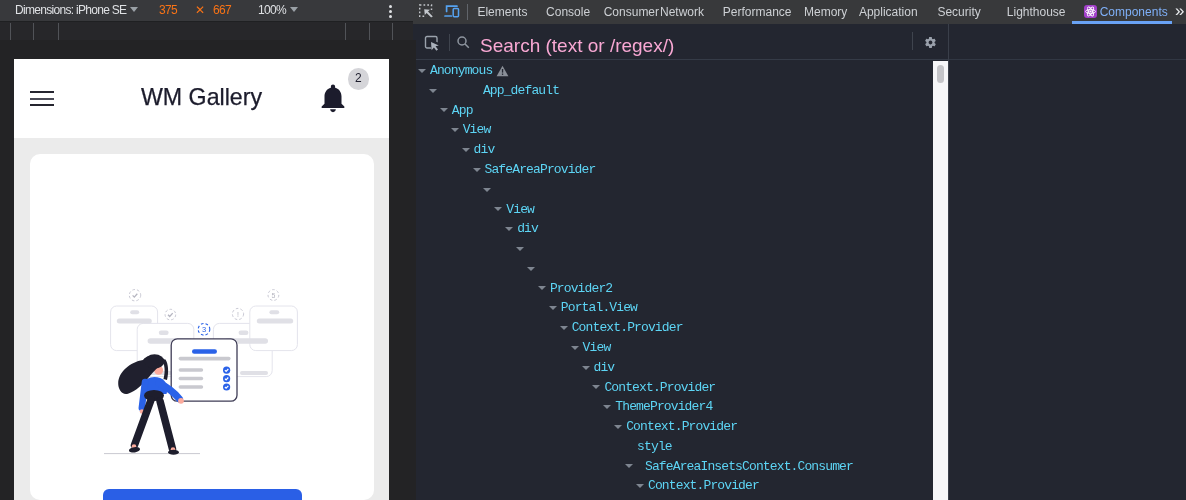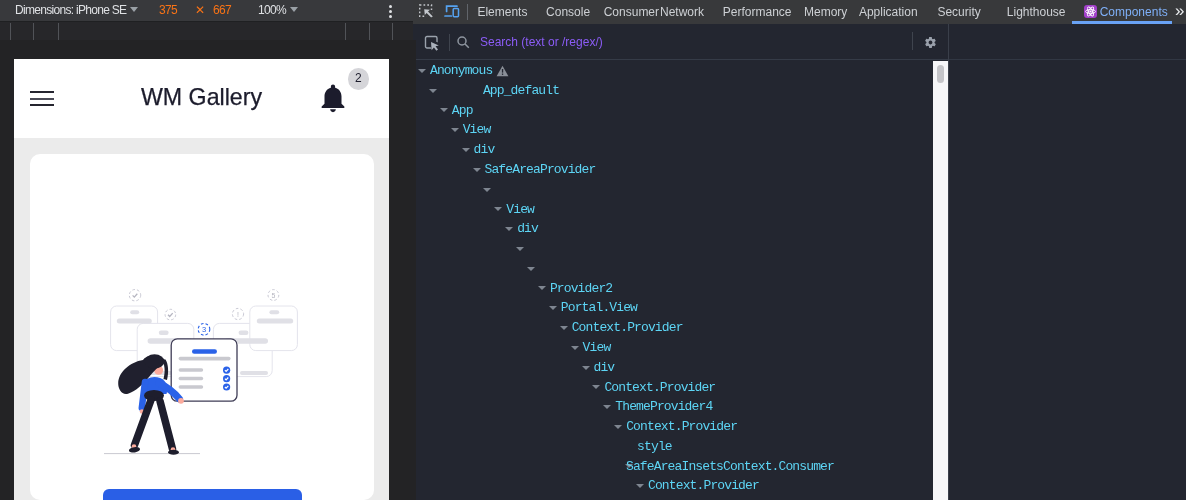--- a/index.html
+++ b/index.html
@@ -37,21 +37,21 @@
   
   #panel { left:413px; top:0; width:773px; height:500px; background:#232630;text-decoration:underline; }
   #tabbar { left:0; top:0; width:773px; height:24px; background:#38393b; color:#cdd0d4;
     font-size:12px; }
   .tab { position:absolute; top:5px; white-space:nowrap; }
   #tab-underline { left:659px; top:21px; width:100px; height:3px; background:#69a2f5; }
   #searchrow { left:0; top:24px; width:535px; height:36px; background:#232630;
     border-bottom:1px solid #353b47; }
   #rightpane-border { left:536px; top:59px; width:237px; height:1px; background:#313743; }
   #divider { left:535px; top:24px; width:1px; height:476px; background:#3a3f4a; }
-  #placeholder { left:67px; top:36px; font-size:12px; color:#8b5cf6; }
+  #placeholder { left:67px; top:36px; font-size:19px; color:#f9a8d4; }
   .vsep { position:absolute; width:1px; background:#3f444e; }
   #scrolltrack { left:520px; top:61px; width:14.5px; height:439px; background:#f6f6f8; }
   #scrollthumb { left:3.5px; top:4px; width:7.5px; height:18px; border-radius:3.75px; background:#c4c4c8; }
 
   
   .row { position:absolute; font-family:"Liberation Mono", monospace; font-size:13px;
     letter-spacing:-0.87px; color:#5dd5f5; white-space:pre; line-height:16px; }
   .arr { position:absolute; width:0; height:0; border-left:4px solid transparent;
     border-right:4px solid transparent; border-top:4.5px solid #7e8590; }
 </style>
@@ -262,18 +262,18 @@
         <div class="arr" style="left:168.5px; top:365.5px;"></div>
         <div class="row" style="left:180.5px; top:359.7px;">div</div>
         <div class="arr" style="left:179.4px; top:385.3px;"></div>
         <div class="row" style="left:191.4px; top:379.5px;">Context.Provider</div>
         <div class="arr" style="left:190.3px; top:405.1px;"></div>
         <div class="row" style="left:202.3px; top:399.3px;">ThemeProvider4</div>
         <div class="arr" style="left:201.2px; top:424.8px;"></div>
         <div class="row" style="left:213.2px; top:419.0px;">Context.Provider</div>
         <div class="row" style="left:224.1px; top:438.8px;">style</div>
         <div class="arr" style="left:212.1px; top:464.4px;"></div>
-        <div class="row" style="left:213px; top:458.6px;text-align:right;">SafeAreaInsetsContext.Consumer</div>
+        <div class="row" style="left:232px; top:458.6px;text-align:right;">SafeAreaInsetsContext.Consumer</div>
         <div class="arr" style="left:223.0px; top:484.2px;"></div>
         <div class="row" style="left:235.0px; top:478.4px;">Context.Provider</div>
       </div>
   </div>
 </div>
 
 </body></html>

